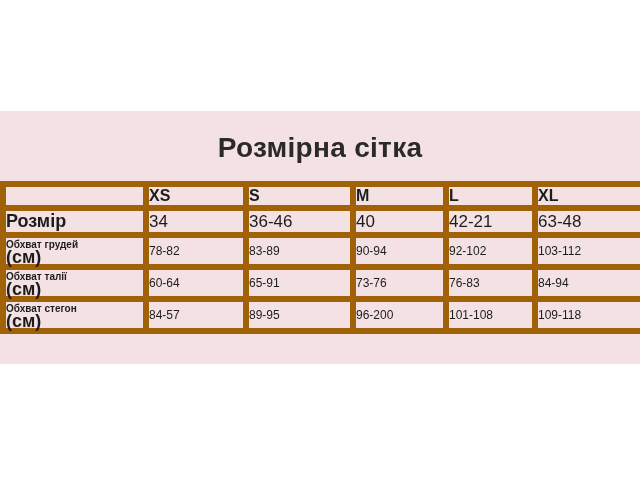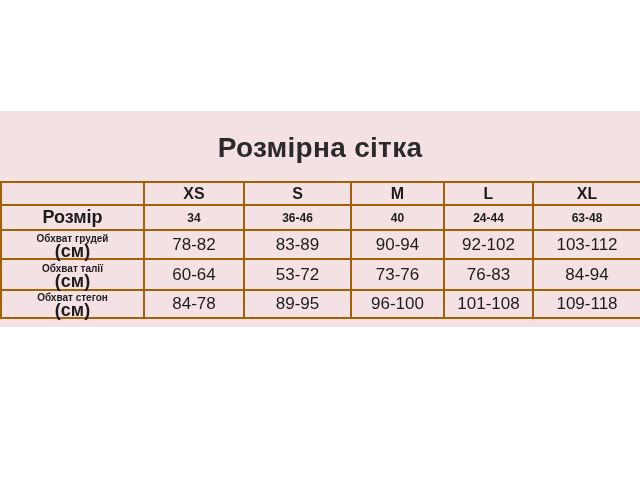--- a/index.html
+++ b/index.html
@@ -13,43 +13,43 @@
     height: 480px;
     background: #ffffff;
     overflow: hidden;
     font-family: "Liberation Sans", "DejaVu Sans", sans-serif;
   }
   .pink-band {
     position: absolute;
     top: 111px;
     left: 0;
     width: 640px;
-    height: 216px;
+    height: 253px;
     background: #f4e1e4;
   }
   .title {
     margin: 0;
     padding-top: 21px;
     text-align: center;
     font-size: 28px;
     font-weight: 700;
     letter-spacing: 0.3px;
     color: #2b2a2a;
   }
   table.size-table {
     position: absolute;
     top: 70px;
     left: 0;
     width: 640px;
     border-collapse: collapse;
     table-layout: fixed;
   }
   .size-table th, .size-table td {
-    border: 2px solid #a16207;
-    text-align: center;
+    border: 6px solid #a16207;
+    text-align: left;
     vertical-align: middle;
     padding: 0;
     color: #1c1c1c;
     background: #f4e1e4;
   }
   tr.header-row { height: 23px; }
   tr.row-size   { height: 25px; }
   tr.row-chest  { height: 29px; }
   tr.row-waist  { height: 31px; }
   tr.row-hips   { height: 26px; }
@@ -71,26 +71,26 @@
   .row-label .line2 {
     display: block;
     line-height: 13px;
     font-size: 18px;
   }
   .size-name {
     font-size: 18px;
     font-weight: 700;
   }
   td.val {
-    font-size: 17px;
+    font-size: 12px;
     font-weight: 400;
   }
   td.val-bold {
-    font-size: 12px;
-    font-weight: 700;
+    font-size: 17px;
+    font-weight: 400;
   }
 </style>
 </head>
 <body>
 
 <div class="canvas">
   <div class="pink-band">
     <h1 class="title">Розмірна сітка</h1>
 
     <table class="size-table">
@@ -113,52 +113,52 @@
         </tr>
       </thead>
       <tbody>
         <tr class="row-size">
           <th class="row-label">
             <span class="size-name">Розмір</span>
           </th>
           <td class="val-bold">34</td>
           <td class="val-bold">36-46</td>
           <td class="val-bold">40</td>
-          <td class="val-bold">24-44</td>
+          <td class="val-bold">42-21</td>
           <td class="val-bold">63-48</td>
         </tr>
         <tr class="row-chest">
           <th class="row-label">
             <span class="line1">Обхват грудей</span>
             <span class="line2">(см)</span>
           </th>
           <td class="val">78-82</td>
           <td class="val">83-89</td>
           <td class="val">90-94</td>
           <td class="val">92-102</td>
           <td class="val">103-112</td>
         </tr>
         <tr class="row-waist">
           <th class="row-label">
             <span class="line1">Обхват талії</span>
             <span class="line2">(см)</span>
           </th>
           <td class="val">60-64</td>
-          <td class="val">53-72</td>
+          <td class="val">65-91</td>
           <td class="val">73-76</td>
           <td class="val">76-83</td>
           <td class="val">84-94</td>
         </tr>
         <tr class="row-hips">
           <th class="row-label">
             <span class="line1">Обхват стегон</span>
             <span class="line2">(см)</span>
           </th>
-          <td class="val">84-78</td>
+          <td class="val">84-57</td>
           <td class="val">89-95</td>
-          <td class="val">96-100</td>
+          <td class="val">96-200</td>
           <td class="val">101-108</td>
           <td class="val">109-118</td>
         </tr>
       </tbody>
     </table>
   </div>
 </div>
 
 </body></html>

